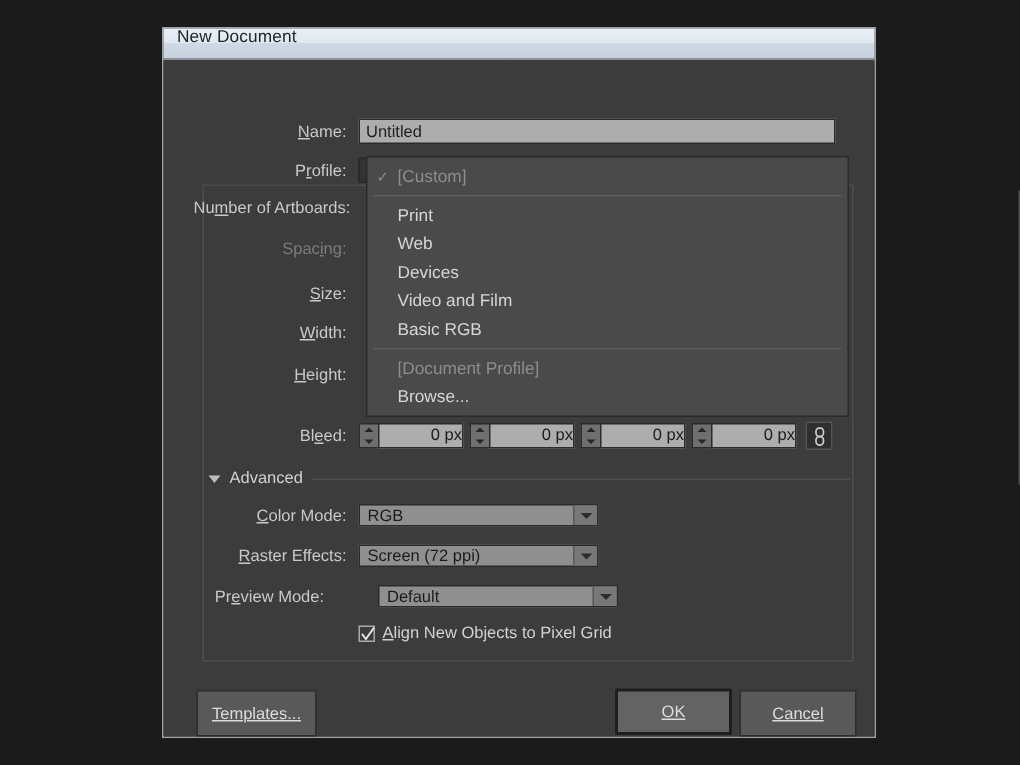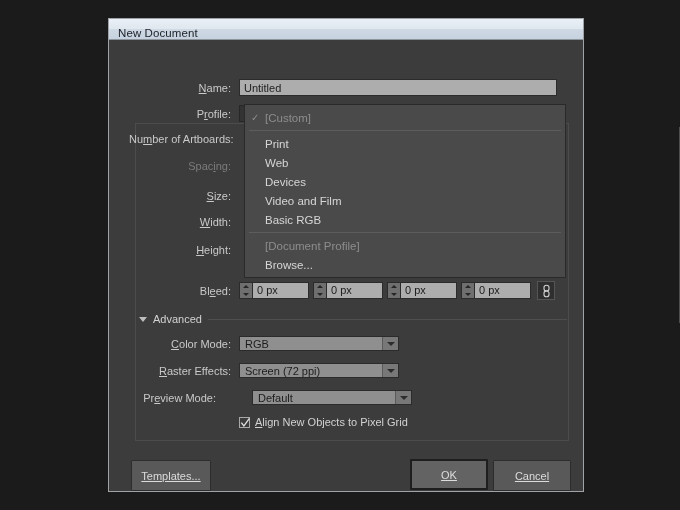--- a/index.html
+++ b/index.html
@@ -26,21 +26,21 @@
     height: 474px;
     background: #3c3c3c;
     border: 1px solid #9fa3a8;
     box-sizing: border-box;
   }
   .titlebar {
     height: 21px;
     background: linear-gradient(to bottom, #eaf0f6 0%, #dfe7ef 48%, #cfd9e4 50%, #c6d2df 100%);
     border-bottom: 1px solid #8e949b;
     display: flex;
-    align-items: flex-end;
+    align-items: flex-start;
     padding-left: 9px;
     box-sizing: border-box;
   }
   .titlebar-text {
     color: #20242b;
     font-size: 11.5px;
     letter-spacing: .1px;
   }
   .dlg-body {
     position: absolute;
@@ -149,20 +149,21 @@
     height: 318px;
     border: 1px solid #4c4c4c;
     box-sizing: border-box;
   }
 
   
   .spinbox {
     display: flex;
     align-items: stretch;
     height: 17px;
+    text-align: right;
   }
   .spin-arrows {
     width: 13px;
     background: #6f6f6f;
     border: 1px solid #2b2b2b;
     border-right: none;
     display: flex;
     flex-direction: column;
     justify-content: space-around;
     align-items: center;

